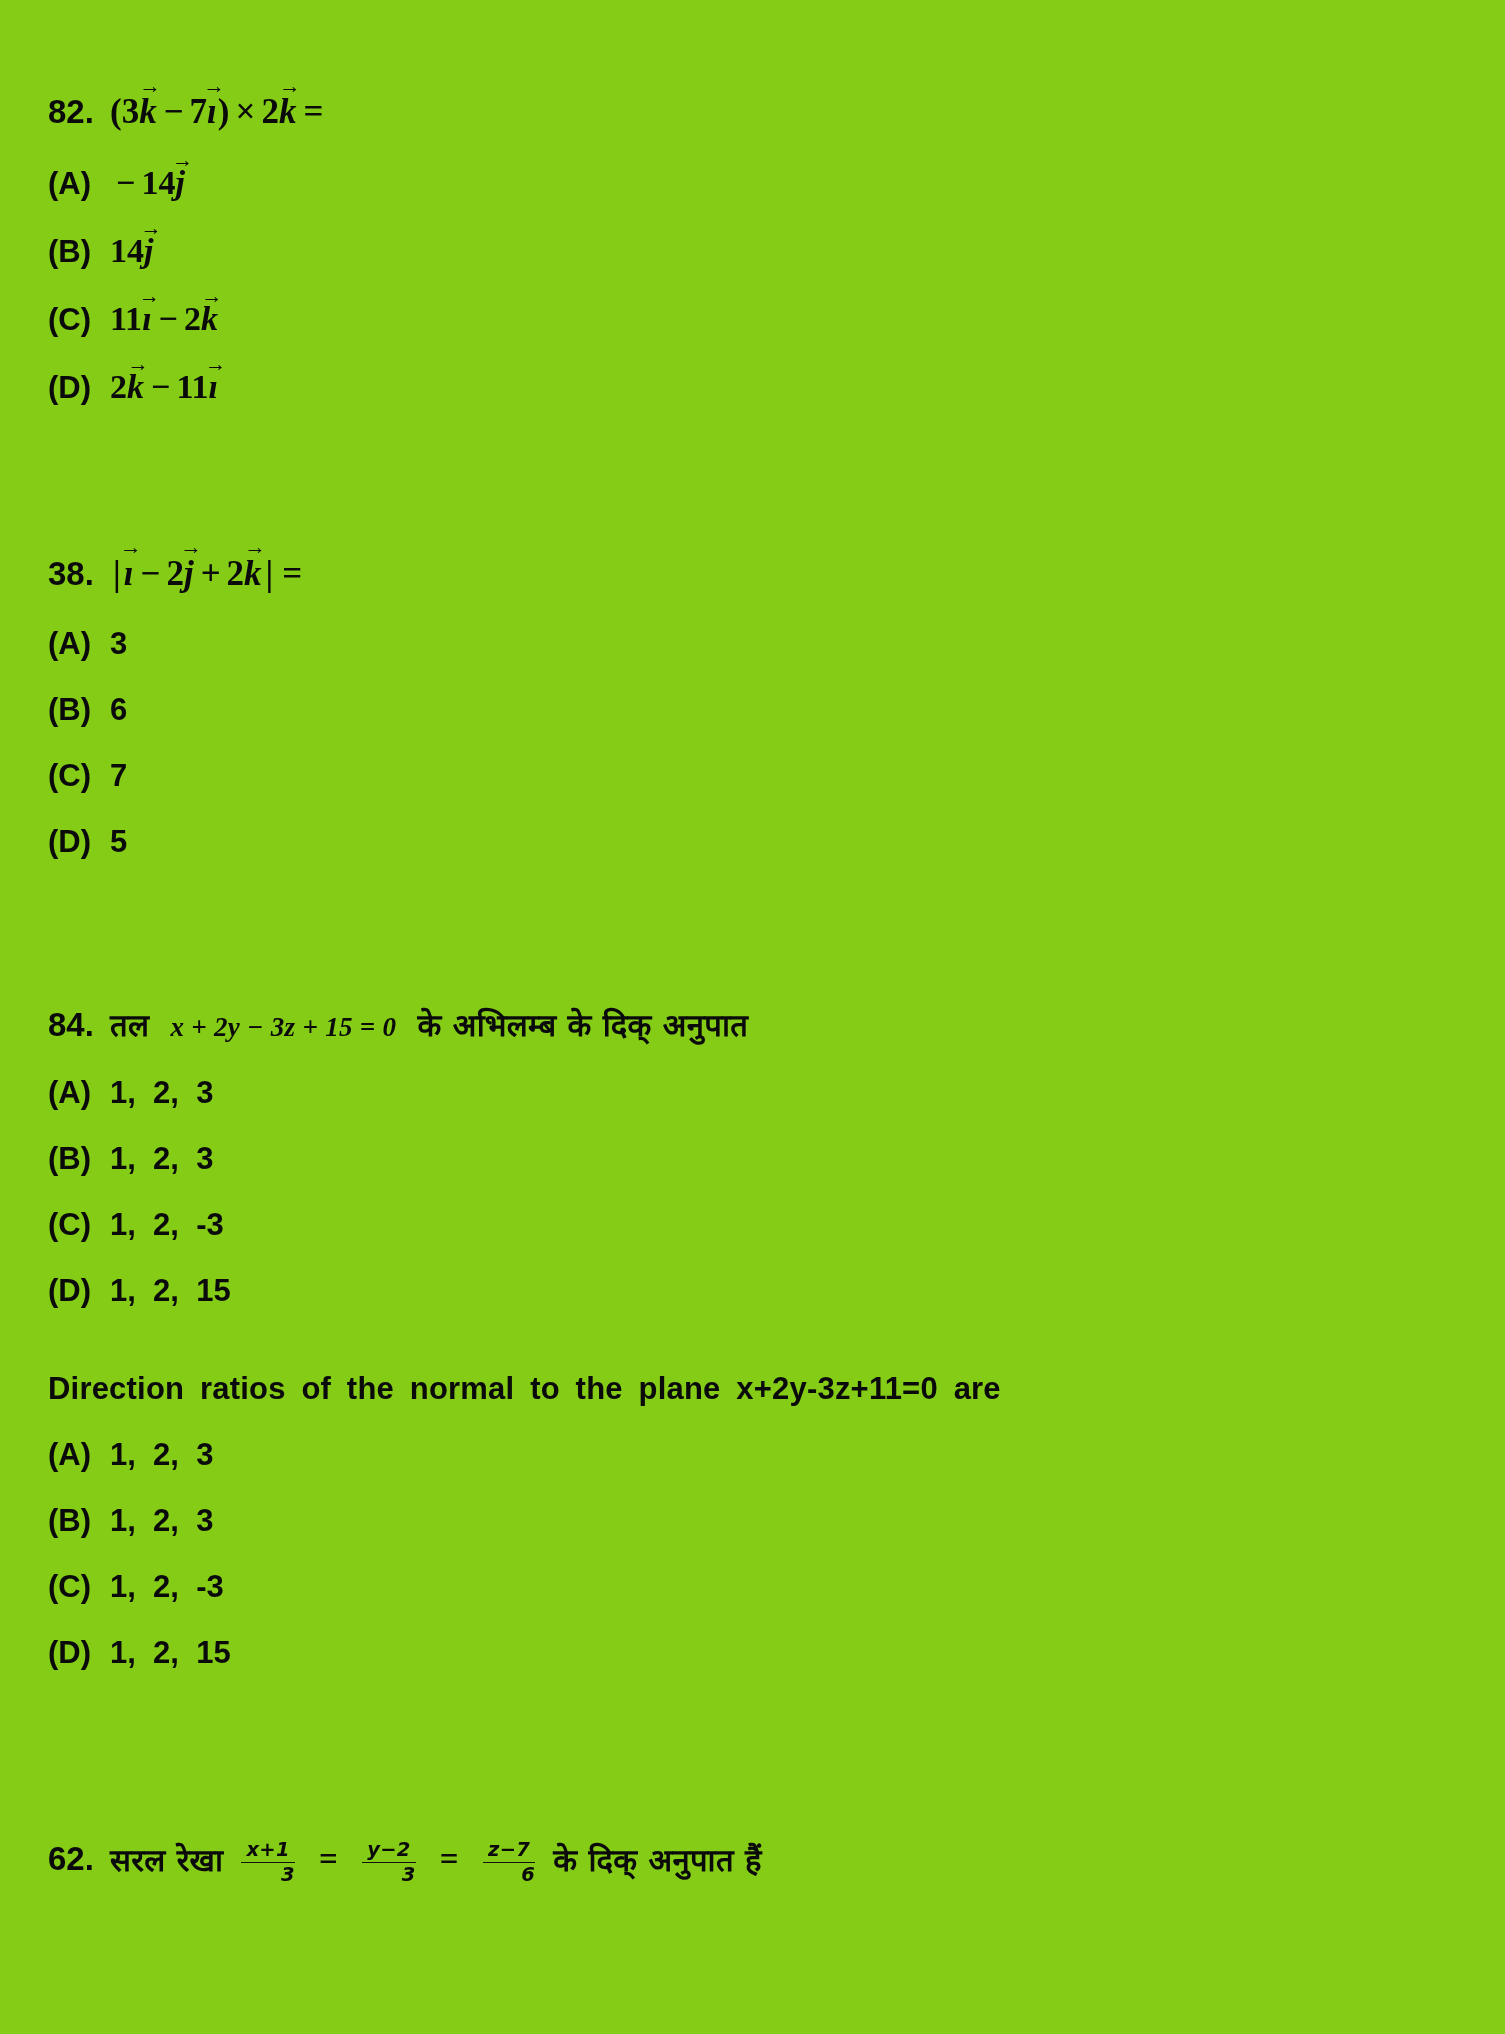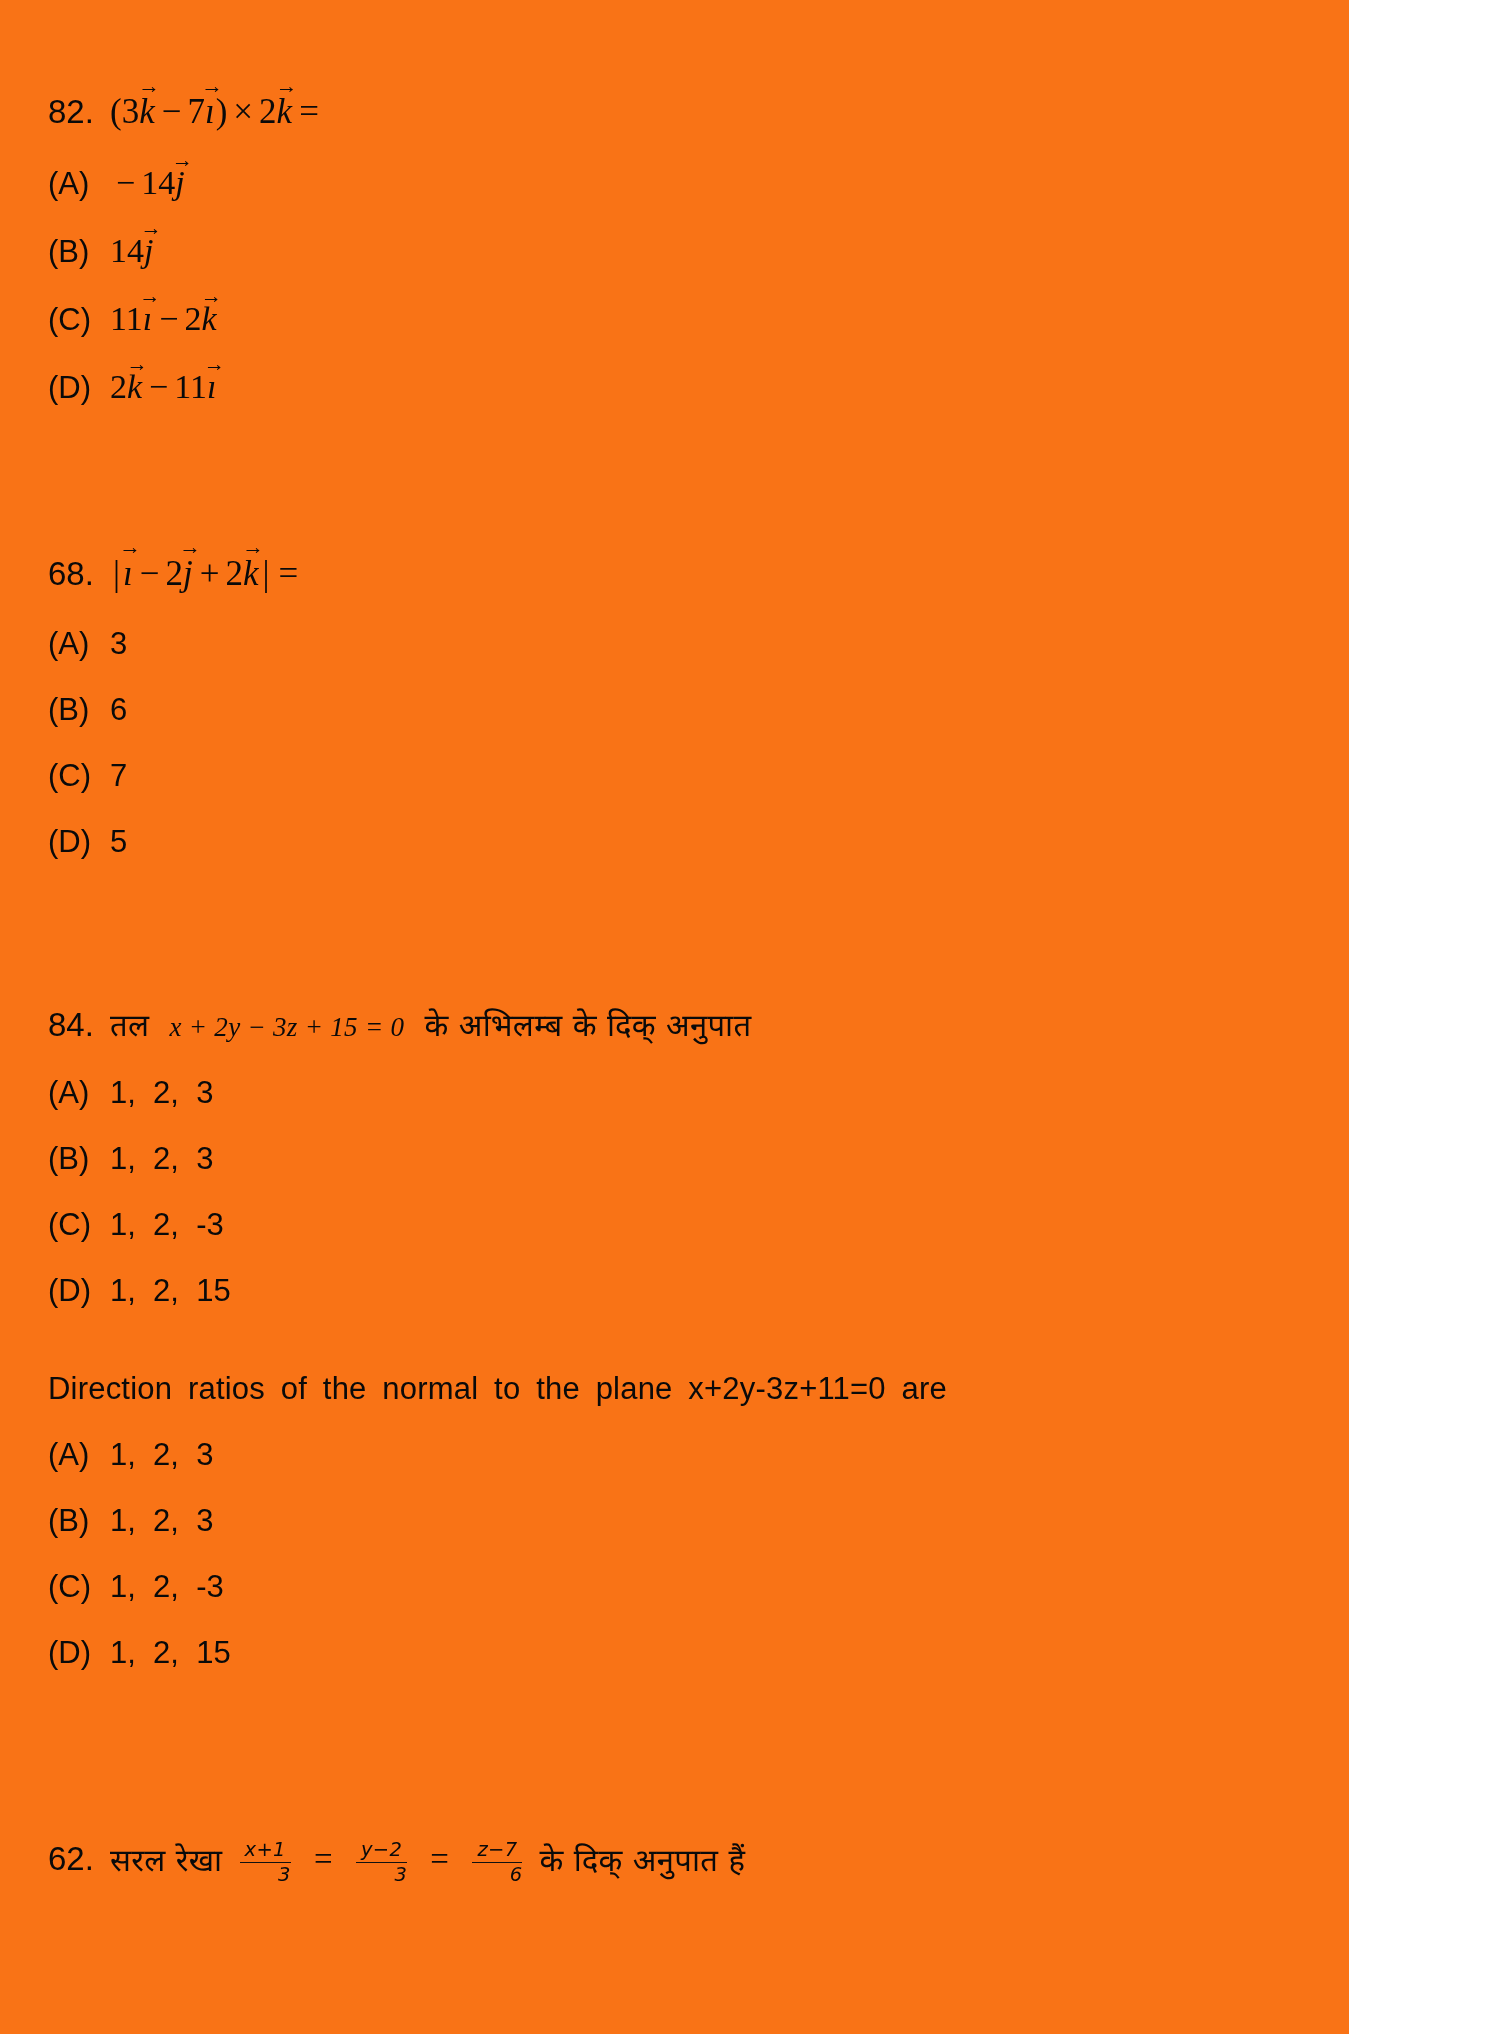--- a/index.html
+++ b/index.html
@@ -2,26 +2,27 @@
 <html><head>
 <meta charset="utf-8">
 <style>
   html, body {
     margin: 0;
     padding: 0;
     background: #ffffff;
   }
   .page {
     position: relative;
-    width: 1349px;
+    width: 1505px;
     height: 2034px;
-    background: #f97316;
+    background: #84cc16;
     font-family: "Liberation Serif", serif;
     color: #0a0a0a;
     overflow: hidden;
+    font-weight: bold;
   }
   .content {
     padding: 48px 60px 0 48px;
   }
 
   
   .q-row {
     display: flex;
     align-items: baseline;
     font-size: 34px;
@@ -153,21 +154,21 @@
       <span class="opt-val"><span class="mn">11</span><span class="vec">ı</span><span class="op">−</span><span class="mn">2</span><span class="vec">k</span></span>
     </div>
     <div class="opt-row">
       <span class="opt-label">(D)</span>
       <span class="opt-val"><span class="mn">2</span><span class="vec">k</span><span class="op">−</span><span class="mn">11</span><span class="vec">ı</span></span>
     </div>
 
     <div class="gap-lg"></div>
 
     <div class="q-row">
-      <span class="q-num">68.</span>
+      <span class="q-num">38.</span>
       <span class="q-body">
         <span class="bar">|</span><span class="vec">ı</span><span class="op">−</span><span class="mn">2</span><span class="vec">j</span><span class="op">+</span><span class="mn">2</span><span class="vec">k</span><span class="bar">|</span><span class="op">=</span>
       </span>
     </div>
 
     <div class="opt-row">
       <span class="opt-label">(A)</span>
       <span class="opt-val plain">3</span>
     </div>
     <div class="opt-row">

